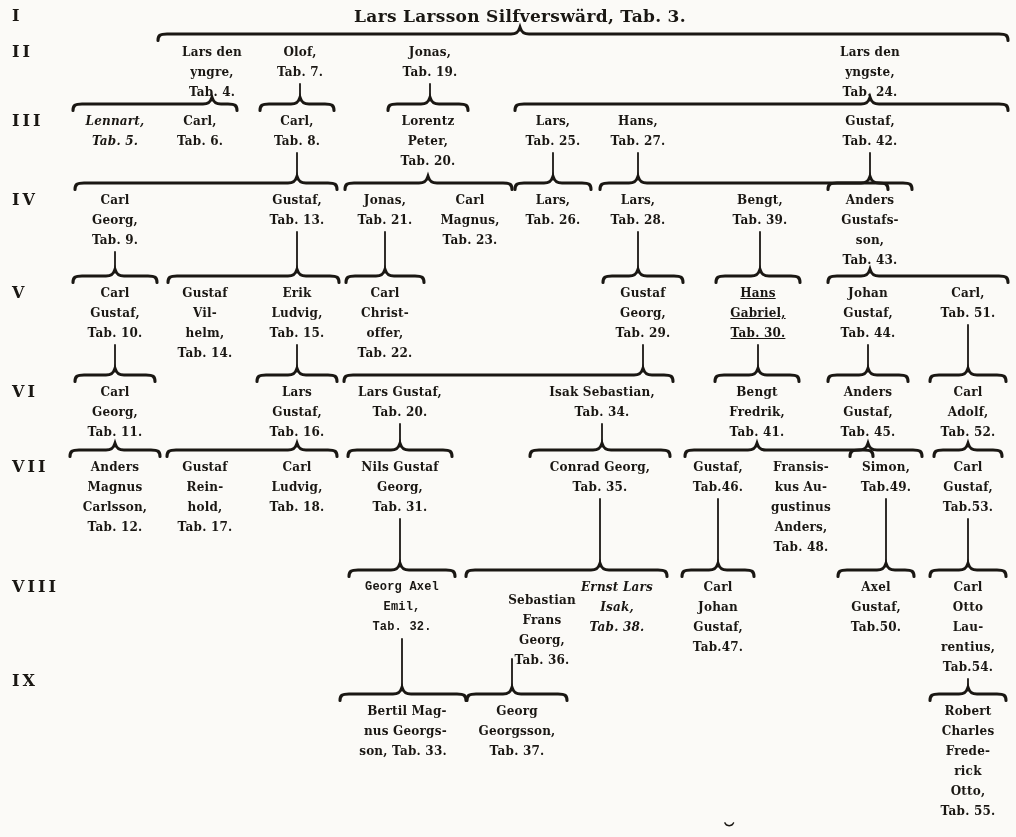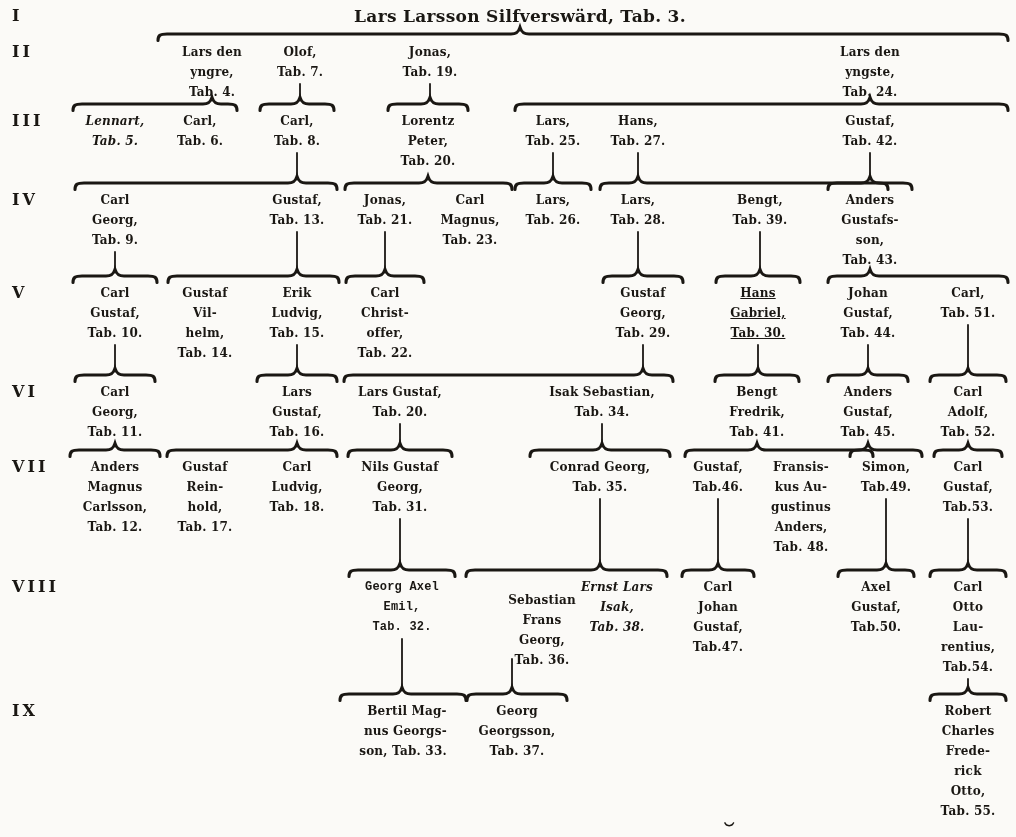--- a/index.html
+++ b/index.html
@@ -90,21 +90,21 @@
     </svg>
   <div id="labels-layer">
       <div class="gen-label" style="top: 6px;">I</div>
       <div class="gen-label" style="top: 42px;">II</div>
       <div class="gen-label" style="top: 111px;">III</div>
       <div class="gen-label" style="top: 190px;">IV</div>
       <div class="gen-label" style="top: 283px;">V</div>
       <div class="gen-label" style="top: 382px;">VI</div>
       <div class="gen-label" style="top: 457px;">VII</div>
       <div class="gen-label" style="top: 577px;">VIII</div>
-      <div class="gen-label" style="top: 701px; text-align: right;">IX</div>
+      <div class="gen-label" style="top: 671px; text-align: right;">IX</div>
     </div>
   <div id="people-layer">
       <div class="person root" style="left: 520px; top: 6px;">
         <div>Lars Larsson Silfverswärd, Tab. 3.</div>
       </div>
       <div class="person" style="left: 212px; top: 42px;">
         <div>Lars den</div>
         <div>yngre,</div>
         <div>Tab. 4.</div>
       </div>

